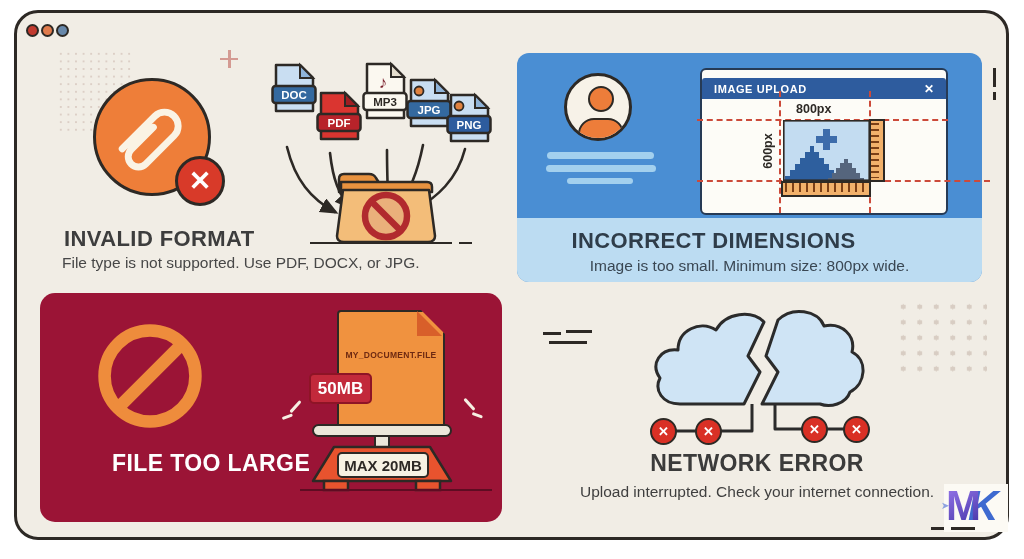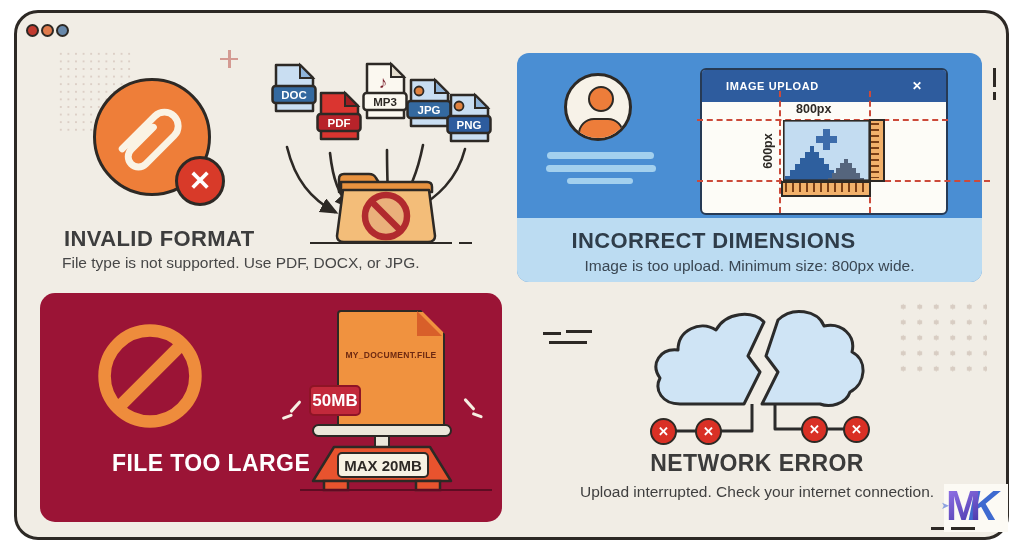--- a/index.html
+++ b/index.html
@@ -43,22 +43,22 @@
     border-radius:0 0 12px 12px; z-index:1; }
   .avatar { left:564px; top:73px; width:68px; height:68px; border-radius:50%;
     background:#f7f2e8; border:3px solid #2d2925; overflow:hidden; z-index:2; }
   .avatar-head { left:21px; top:10px; width:26px; height:26px; border-radius:50%;
     background:#ed7d3a; border:2.5px solid #2d2925; }
   .avatar-body { left:11px; top:42px; width:46px; height:32px; border-radius:16px 16px 0 0;
     background:#ed7d3a; border:2.5px solid #2d2925; }
   .blue-line { background:#a3d0ee; border-radius:4px; z-index:2; }
   .dialog { left:700px; top:68px; width:248px; height:147px; background:#fdfcf7;
     border:2.5px solid #263a55; border-radius:6px; z-index:2; }
-  .dialog-bar { left:0; top:0; right:0; height:32px; background:#2e5c9e;
-    border-radius:3px 3px 0 0; display:flex; align-items:center; padding:0 24px; }
+  .dialog-bar { left:0; top:8px; right:0; height:21px; background:#2e5c9e;
+    border-radius:3px 3px 0 0; display:flex; align-items:center; padding:0 12px; }
   .dialog-title { color:#fff; font-size:11px; font-weight:700; letter-spacing:.6px; flex:1; }
   .dialog-close { color:#fff; font-size:12px; font-weight:700; cursor:default; }
   .crop-v { width:0; border-left:2px dashed #cc4a3a; z-index:3; }
   .crop-h { height:0; border-top:2px dashed #cc4a3a; z-index:3; }
   .thumb { left:783px; top:120px; width:87px; height:61px; z-index:4; }
   .ruler-v { left:869px; top:119px; width:16px; height:63px; background:#f2b16b;
     border:2px solid #2d2925; z-index:5; }
   .ruler-v .ticks { position:absolute; left:0; top:2px; bottom:2px; width:8px;
     background-image:repeating-linear-gradient(to bottom,#7c3f16 0 2px,transparent 2px 6px); }
   .ruler-h { left:781px; top:181px; width:90px; height:16px; background:#f2b16b;
@@ -72,23 +72,23 @@
   
   .panel-maroon { left:40px; top:293px; width:462px; height:229px; background:#9b1436;
     border-radius:15px; z-index:1; }
   .bigdoc { left:337px; top:310px; width:108px; height:122px; background:#f0923f;
     border:2.5px solid #2d2925; border-radius:4px; z-index:2;
     clip-path:polygon(0 0, calc(100% - 24px) 0, 100% 24px, 100% 100%, 0 100%); }
   .bigdoc-fold { position:absolute; left:calc(100% - 26px); top:-1px; width:25px; height:25px;
     background:#d85f2a; clip-path:polygon(0 0,100% 100%,0 100%); }
   .bigdoc-name { position:absolute; left:0; top:38px; width:100%; text-align:center;
     font-size:8.5px; font-weight:700; color:#6e2a12; letter-spacing:.3px; }
-  .size-badge { left:309px; top:373px; width:52px; height:31px; background:#c2293b;
+  .size-badge { left:309px; top:373px; width:63px; height:31px; background:#c2293b;
     border:2px solid #8e1426; border-radius:5px; color:#fff; font-size:17px; font-weight:700;
-    display:flex; align-items:center; justify-content:center; z-index:3;margin-top:12px; }
+    display:flex; align-items:center; justify-content:center; z-index:3; }
   .scale-platform { left:312px; top:424px; width:140px; height:13px; background:#ece7da;
     border:2.5px solid #2d2925; border-radius:7px; z-index:3; }
   .scale-neck { left:374px; top:436px; width:16px; height:13px; background:#ece7da;
     border:2.5px solid #2d2925; border-top:none; z-index:2; }
   .scale-plate { left:337px; top:452px; width:92px; height:26px; background:#f7f2e3;
     border:2.5px solid #2d2925; border-radius:5px; color:#2d2925; font-size:15px; font-weight:700;
     display:flex; align-items:center; justify-content:center; z-index:4; }
   .stress { background:#f6efe2; width:2.5px; border-radius:2px; z-index:3; }
   .under-line { left:300px; top:489px; width:192px; height:0; border-top:2.5px solid #5e0c22; z-index:2; }
   .h3 { color:#ffffff; font-weight:700; letter-spacing:.4px; }
@@ -244,21 +244,21 @@
   <div class="abs ruler-v">
       <div class="ticks"></div>
     </div>
   <div class="abs ruler-h">
       <div class="ticks"></div>
     </div>
   <div class="abs dim-label" style="left:796px;top:102px;width:60px;text-align:left;">800px</div>
   <div class="abs dim-label" style="left:748px;top:144px;width:40px;text-align:center;transform:rotate(-90deg);">600px</div>
 
   <div class="abs h2" style="left:517px;top:228px;width:393px;text-align:center;font-size:22px;z-index:2;">INCORRECT DIMENSIONS</div>
-  <div class="abs sub2" style="left:517px;top:257px;width:465px;text-align:center;font-size:15.5px;z-index:2;">Image is too upload. Minimum size: 800px wide.</div>
+  <div class="abs sub2" style="left:517px;top:257px;width:465px;text-align:center;font-size:15.5px;z-index:2;">Image is too small. Minimum size: 800px wide.</div>
 
   <div class="abs panel-maroon"></div>
   <svg class="abs" style="left:92px;top:318px;width:116px;height:116px;z-index:2;" viewBox="0 0 120 120">
     <circle cx="60" cy="60" r="47" fill="none" stroke="#ee8c3c" stroke-width="13"></circle>
     <line x1="93" y1="27" x2="27" y2="93" stroke="#ee8c3c" stroke-width="13"></line>
   </svg>
 
   <div class="abs bigdoc">
     <div class="bigdoc-fold"></div>
     <div class="bigdoc-name">MY_DOCUMENT.FILE</div>

